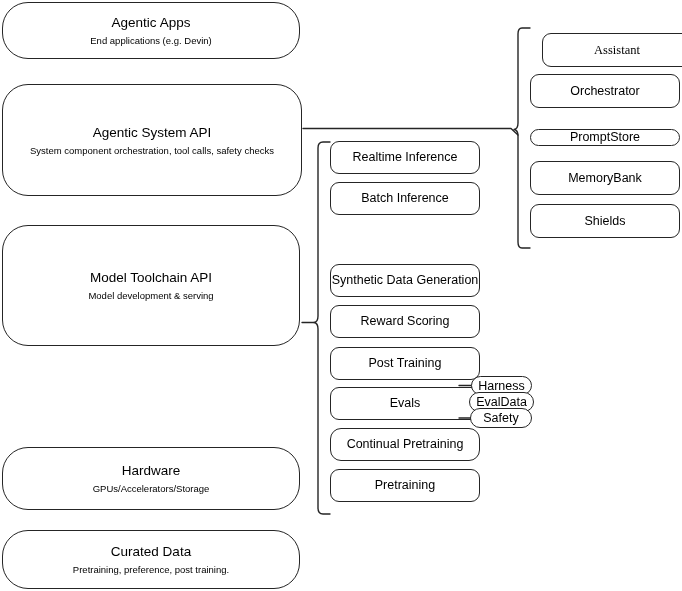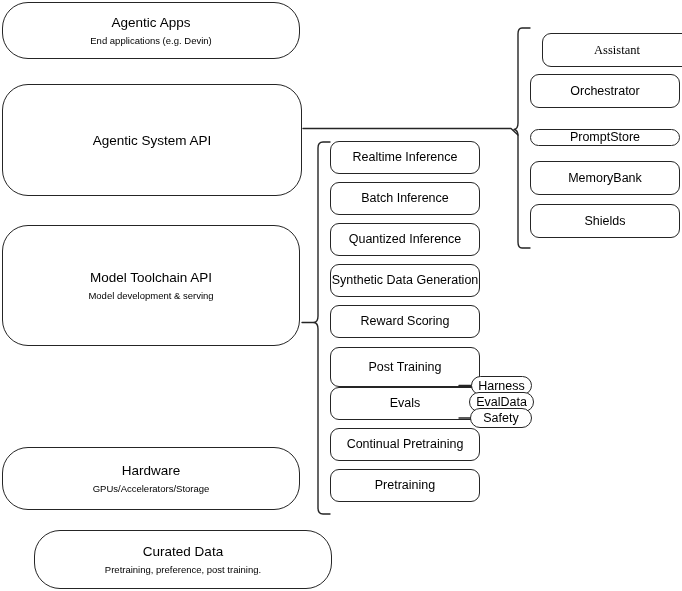--- a/index.html
+++ b/index.html
@@ -93,34 +93,35 @@
 
 <div id="canvas">
 
   <div class="box" style="left:2px; top:2px; width:298px; height:57px;">
     <div class="layer-title">Agentic Apps</div>
     <div class="layer-sub">End applications (e.g. Devin)</div>
   </div>
 
   <div class="box" style="left:2px; top:84px; width:300px; height:112px;">
     <div class="layer-title">Agentic System API</div>
+    <div class="layer-sub">System component orchestration, tool calls, safety checks</div>
   </div>
 
   <div class="box" style="left:2px; top:225px; width:298px; height:121px;">
     <div class="layer-title">Model Toolchain API</div>
     <div class="layer-sub">Model development &amp; serving</div>
   </div>
 
 
   <div class="box" style="left:2px; top:447px; width:298px; height:63px;">
     <div class="layer-title">Hardware</div>
     <div class="layer-sub">GPUs/Accelerators/Storage</div>
   </div>
 
-  <div class="box" style="left:2px; top:530px; width:298px; height:59px;margin-left:32px;">
+  <div class="box" style="left:2px; top:530px; width:298px; height:59px;">
     <div class="layer-title">Curated Data</div>
     <div class="layer-sub">Pretraining, preference, post training.</div>
   </div>
 
   <svg class="svg-layer" viewBox="0 0 682 591">
 
     <path class="connector" d="M 303 128.5 L 511 128.5 L 518 135"></path>
 
     <path class="connector" d="M 530 28 L 522 28 Q 518 28 518 34 L 518 123 Q 518 129 514 129.5 Q 518 130 518 136 L 518 242 Q 518 248 522 248 L 530 248"></path>
 
@@ -132,36 +133,33 @@
 
     <path class="connector" d="M 459 418 L 472 418"></path>
   </svg>
 
   <div class="cap" style="left:330px; top:182px; width:150px; height:33px;">
     <span>Batch Inference</span>
   </div>
   <div class="cap" style="left:330px; top:141px; width:150px; height:33px;">
     <span>Realtime Inference</span>
   </div>
-  <div class="cap" style="left:330px; top:223px; width:150px; height:33px;">
-    <span>Quantized Inference</span>
-  </div>
   <div class="cap" style="left:330px; top:264px; width:150px; height:33px;align-items:center;">
     <span>Synthetic Data Generation</span>
   </div>
   <div class="cap" style="left:330px; top:305px; width:150px; height:33px;">
     <span>Reward Scoring</span>
   </div>
-  <div class="cap" style="left:330px; top:347px; width:150px; height:40px;">
+  <div class="cap" style="left:330px; top:347px; width:150px; height:33px;">
     <span>Post Training</span>
   </div>
   <div class="cap" style="left:330px; top:387px; width:150px; height:33px;">
     <span>Evals</span>
   </div>
-  <div class="cap" style="left:330px; top:428px; width:150px; height:33px;">
+  <div class="cap" style="left:330px; top:428px; width:150px; height:33px;border-radius:11px;">
     <span>Continual Pretraining</span>
   </div>
   <div class="cap" style="left:330px; top:469px; width:150px; height:33px;">
     <span>Pretraining</span>
   </div>
 
   <div class="pill" style="left:471px; top:376px; width:61px; height:19px;">
     <span>Harness</span>
   </div>
   <div class="pill" style="left:469px; top:392px; width:65px; height:20px;">

